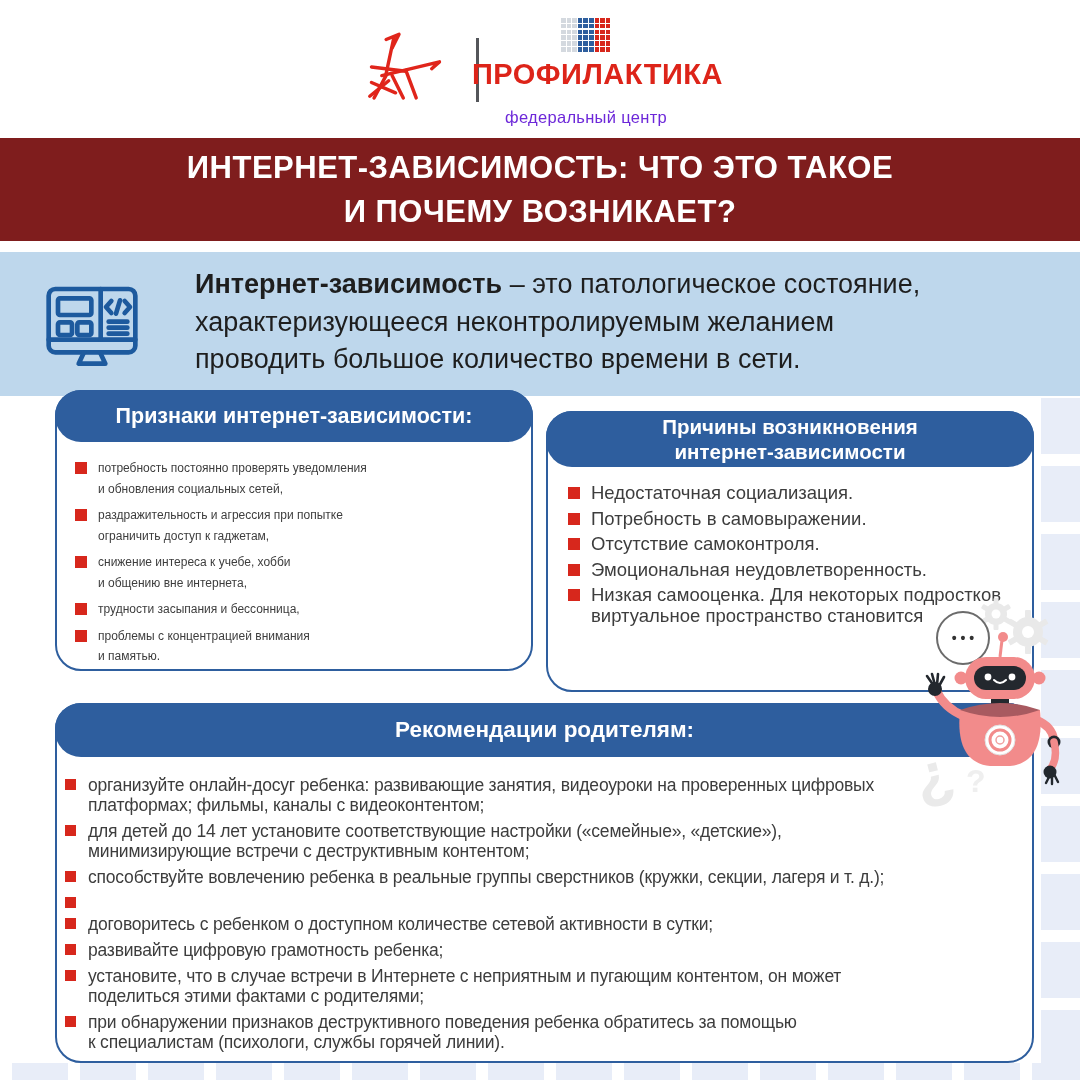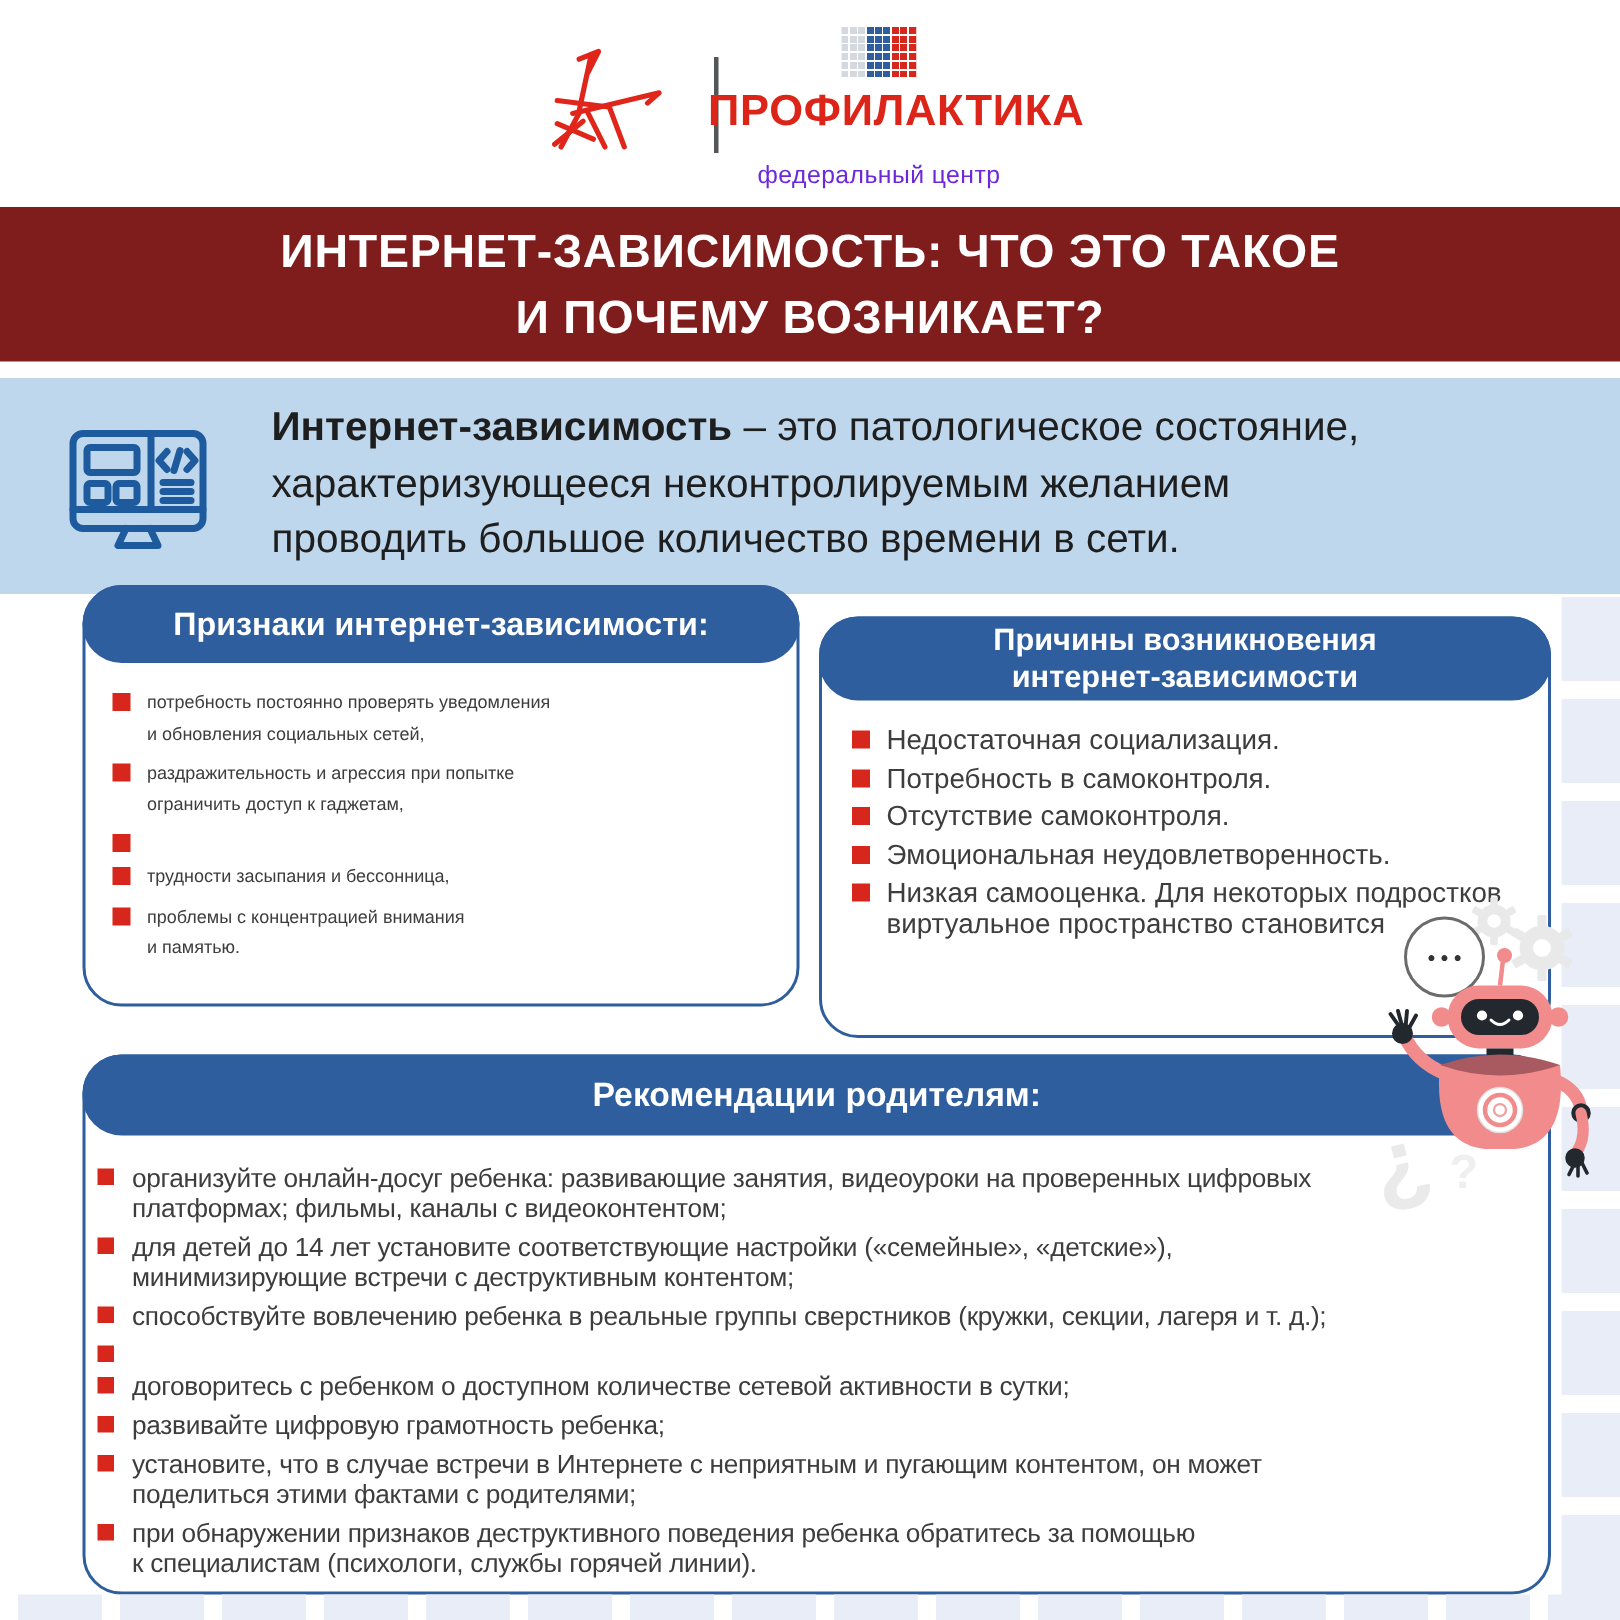--- a/index.html
+++ b/index.html
@@ -20,21 +20,21 @@
 
   
   .banner{position:absolute;left:0;top:138px;width:1080px;height:103px;background:#7f1d1d;
           display:flex;align-items:center;justify-content:center;}
   .banner h1{margin:0;color:#ffffff;font-size:31px;line-height:44px;font-weight:800;
              text-align:center;white-space:pre-line;letter-spacing:.5px;}
 
   
   .definition{position:absolute;left:0;top:252px;width:1080px;height:144px;background:#bed7ec;}
   .definition .monitor{position:absolute;left:42px;top:25px;}
-  .definition p{position:absolute;left:181px;top:14px;width:852px;margin:0;
+  .definition p{position:absolute;left:195px;top:14px;width:852px;margin:0;
                 font-size:27px;line-height:37.5px;color:#1e1e1e;white-space:pre-line;}
   .definition b{font-weight:800;}
 
   
   .box{position:absolute;background:#ffffff;border:2px solid #2e5e9e;border-radius:26px;box-sizing:border-box;}
   .box-header{position:absolute;top:-2px;left:-2px;right:-2px;background:#2e5e9e;border-radius:26px;
               display:flex;align-items:center;justify-content:center;color:#ffffff;font-weight:700;
               text-align:center;white-space:pre-line;}
   .box-signs{left:55px;top:390px;width:478px;height:281px;}
   .box-signs .box-header{height:52px;font-size:21.5px;}
@@ -132,20 +132,22 @@
           <span class="txt">потребность постоянно проверять уведомления
 и обновления социальных сетей,</span>
         </li>
       <li>
           <span class="bullet"></span>
           <span class="txt">раздражительность и агрессия при попытке
 ограничить доступ к гаджетам,</span>
         </li>
       <li>
           <span class="bullet"></span>
+          <span class="txt">снижение интереса к учебе, хобби
+и общению вне интернета,</span>
         </li>
       <li>
           <span class="bullet"></span>
           <span class="txt">трудности засыпания и бессонница,</span>
         </li>
       <li>
           <span class="bullet"></span>
           <span class="txt">проблемы с концентрацией внимания
 и памятью.</span>
         </li>
@@ -155,21 +157,21 @@
   <section class="box box-causes">
     <div class="box-header">Причины возникновения
 интернет-зависимости</div>
     <ul class="list">
       <li>
           <span class="bullet"></span>
           <span class="txt">Недостаточная социализация.</span>
         </li>
       <li>
           <span class="bullet"></span>
-          <span class="txt">Потребность в самоконтроля.</span>
+          <span class="txt">Потребность в самовыражении.</span>
         </li>
       <li>
           <span class="bullet"></span>
           <span class="txt">Отсутствие самоконтроля.</span>
         </li>
       <li>
           <span class="bullet"></span>
           <span class="txt">Эмоциональная неудовлетворенность.</span>
         </li>
       <li>

